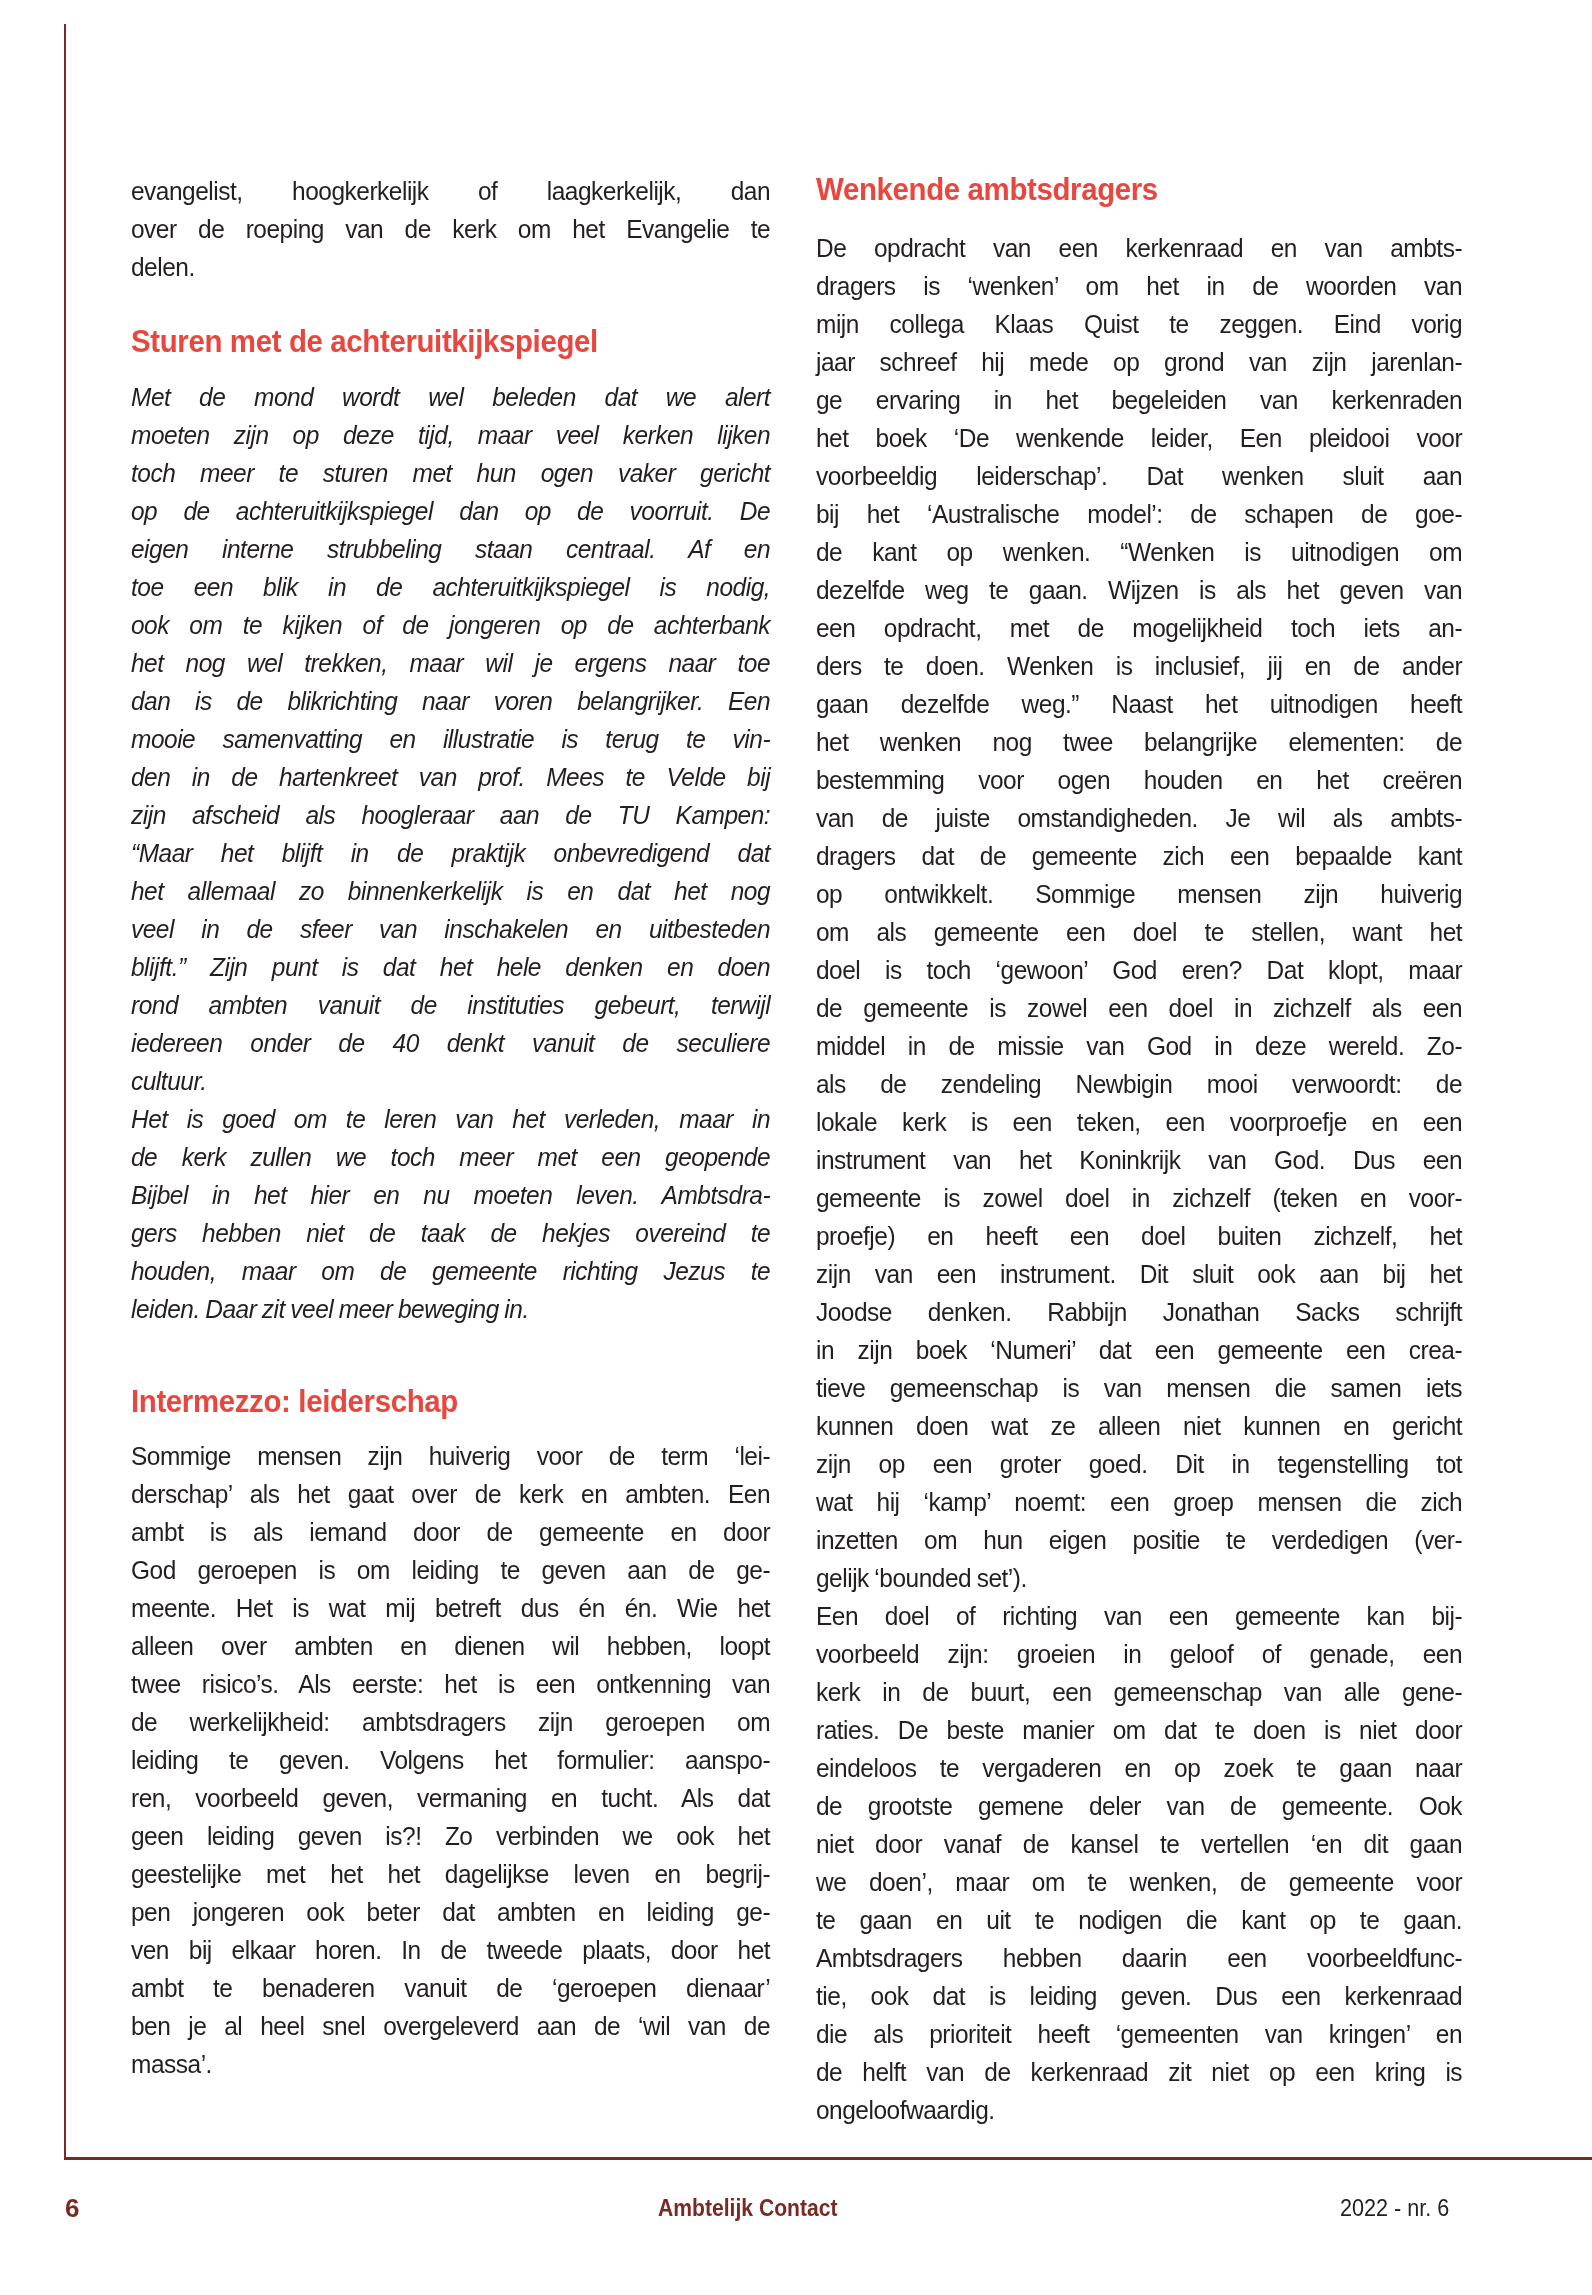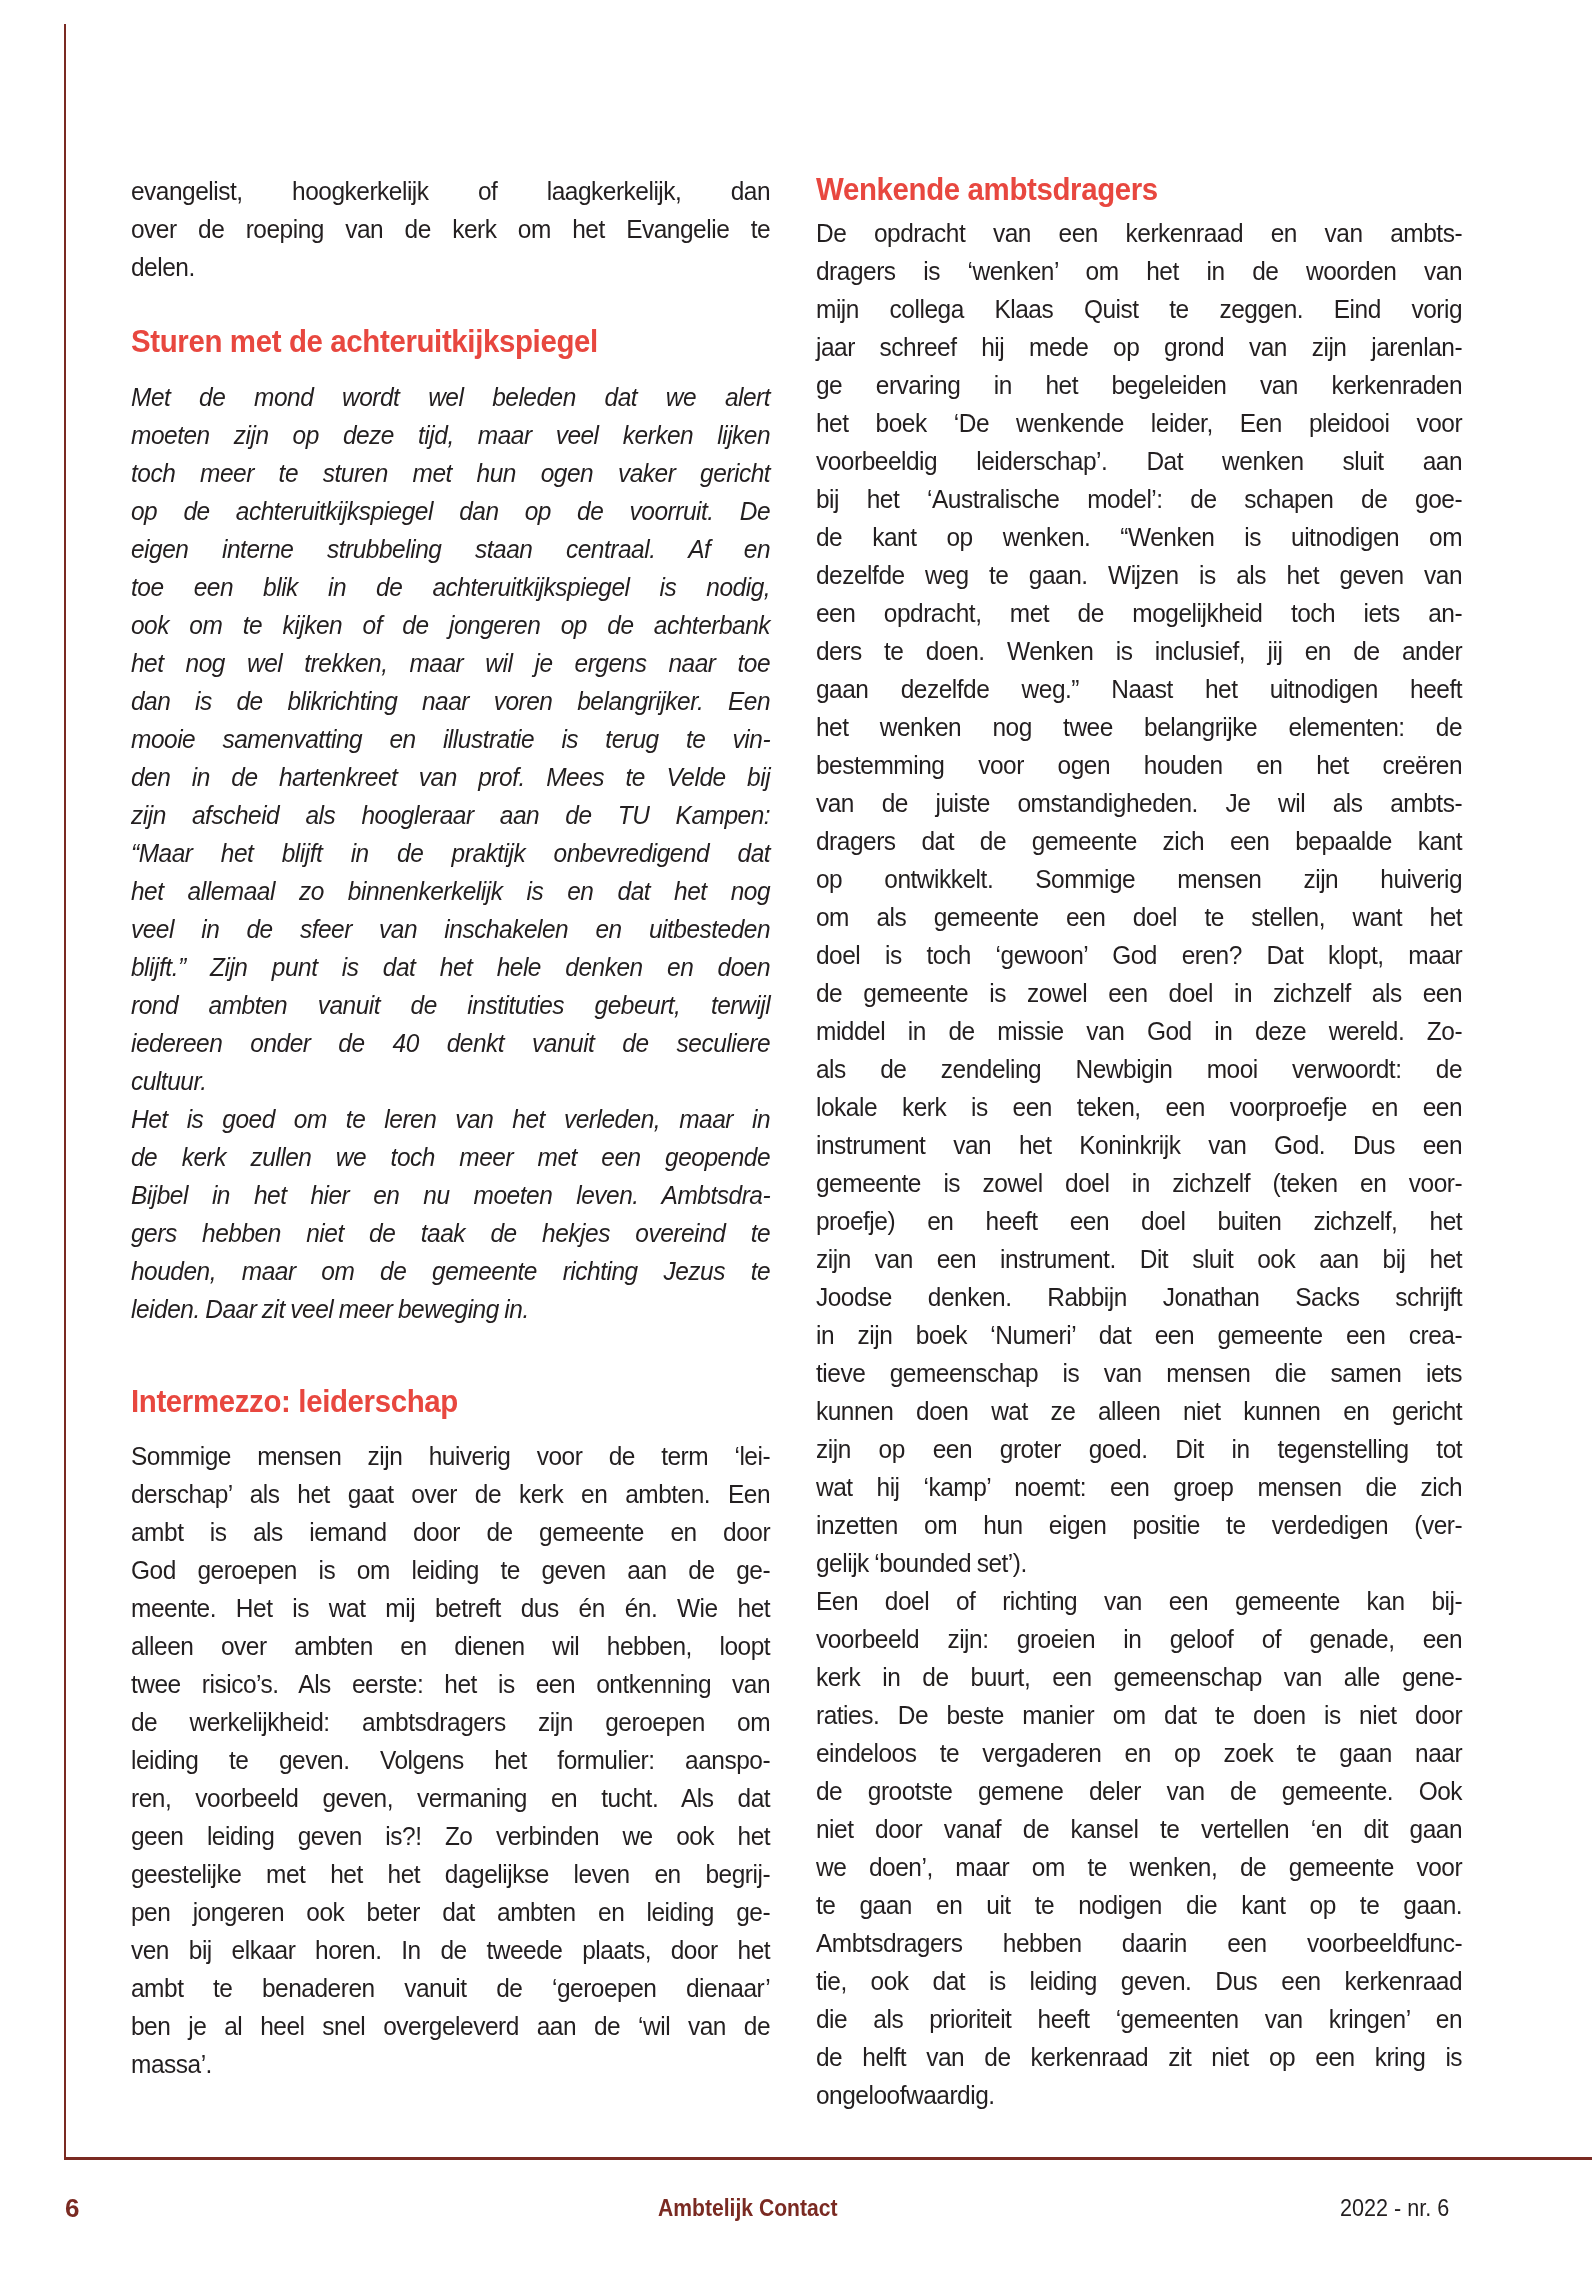--- a/index.html
+++ b/index.html
@@ -87,21 +87,21 @@
       <span class="line">pen jongeren ook beter dat ambten en leiding ge-</span>
       <span class="line">ven bij elkaar horen. In de tweede plaats, door het</span>
       <span class="line">ambt te benaderen vanuit de ‘geroepen dienaar’</span>
       <span class="line">ben je al heel snel overgeleverd aan de ‘wil van de</span>
       <span class="line last">massa’.</span>
     </div>
 </div>
 
 <div class="col col-right">
   <div class="heading" style="top:169px;">Wenkende ambtsdragers</div>
-  <div class="block" style="top:214px;">
+  <div class="block" style="top:229px;">
       <span class="line">De opdracht van een kerkenraad en van ambts-</span>
       <span class="line">dragers is ‘wenken’ om het in de woorden van</span>
       <span class="line">mijn collega Klaas Quist te zeggen. Eind vorig</span>
       <span class="line">jaar schreef hij mede op grond van zijn jarenlan-</span>
       <span class="line">ge ervaring in het begeleiden van kerkenraden</span>
       <span class="line">het boek ‘De wenkende leider, Een pleidooi voor</span>
       <span class="line">voorbeeldig leiderschap’. Dat wenken sluit aan</span>
       <span class="line">bij het ‘Australische model’: de schapen de goe-</span>
       <span class="line">de kant op wenken. “Wenken is uitnodigen om</span>
       <span class="line">dezelfde weg te gaan. Wijzen is als het geven van</span>

